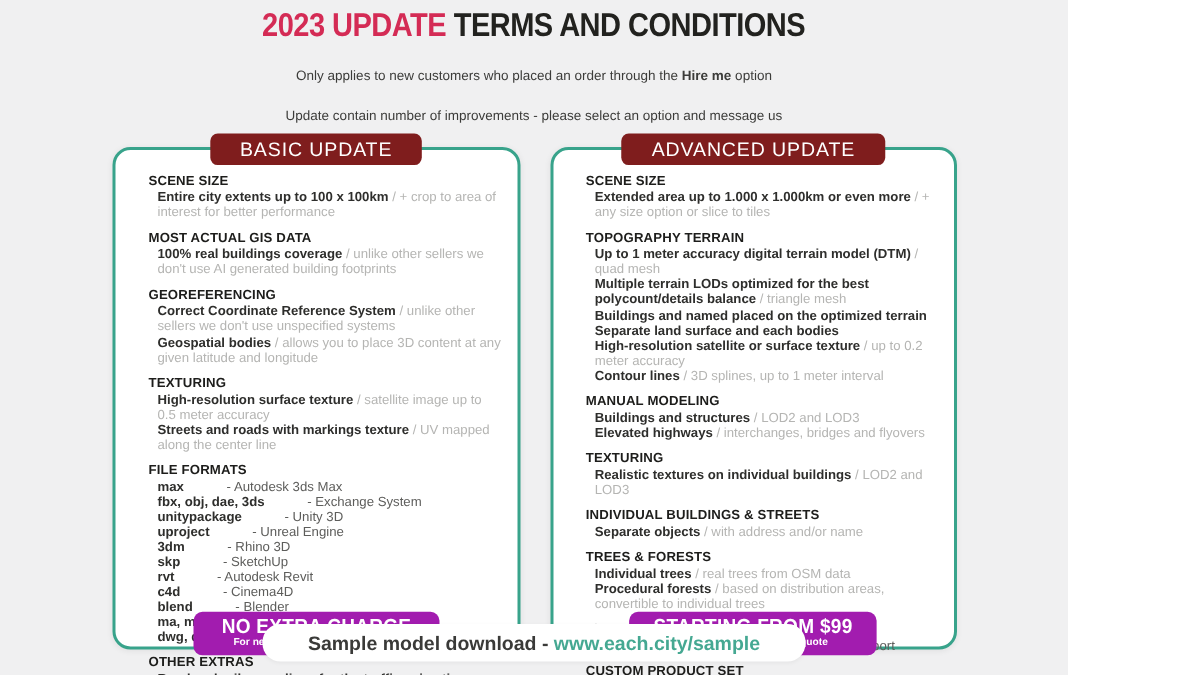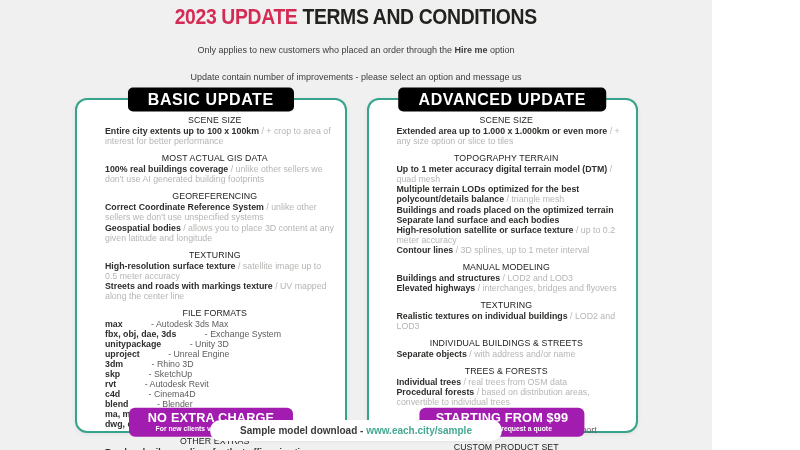--- a/index.html
+++ b/index.html
@@ -17,42 +17,42 @@
   .sub{margin:16px;font-size:9px;color:#3c3c3a;line-height:1.18;font-weight:normal;}
   .sub b{font-weight:bold;}
   
   .panels{display:flex;gap:20px;margin:16px 74px 0 75px;}
   .panel{
     position:relative;flex:1;background:#fff;border:2px solid #38a38b;border-radius:12px;
     height:331px;box-shadow:0 1px 4px rgba(0,0,0,0.07);
   }
   .top-badge{
     position:absolute;top:0;left:50%;transform:translate(-50%,-52%);
-    background:#000000;color:#fff;font-weight:bold;font-size:16px;letter-spacing:0.6px;
+    background:#7f1d1d;color:#fff;font-weight:normal;font-size:13px;letter-spacing:0.6px;
     padding:3px 20px;border-radius:5px;white-space:nowrap;
   }
   .content{padding:15px 10px 0 18px;}
-  .sec-h{font-size:8.8px;font-weight:normal;color:#1d1d1b;margin:7px 15px 1px;letter-spacing:0.1px;text-align:center;}
+  .sec-h{font-size:8.8px;font-weight:bold;color:#1d1d1b;margin:7px 4px 1px;letter-spacing:0.1px;}
   .sec-h:first-child{margin-top:0;}
   .line{font-size:8.8px;line-height:1.14;padding-left:10px;}
   .line .b{font-weight:bold;color:#2e2e2c;}
   .line .n{color:#5d5d5b;margin-left:26px;}
   .line .g{color:#b5b5b3;}
   .bottom-badge{
     position:absolute;bottom:0;left:50%;transform:translate(-50%,20%);
     background:#a21caf;color:#fff;text-align:center;
     padding:3px 12px 4px;border-radius:6px;min-width:140px;white-space:nowrap;cursor:pointer;
   }
   .bb-title{display:block;font-size:13.5px;font-weight:bold;line-height:1.05;letter-spacing:0.2px;
     transform:scaleX(0.94);transform-origin:center;}
   .bb-sub{display:block;font-size:6.8px;line-height:1.2;font-weight:bold;}
   
   .footer{position:absolute;bottom:9px;left:0;right:0;display:flex;justify-content:center;}
   .pill{
-    background:#fff;border-radius:12px;padding:5px 30px;font-size:10px;font-weight:bold;color:#3a3a38;
+    background:#fff;border-radius:12px;padding:5px 30px;font-size:13px;font-weight:bold;color:#3a3a38;
     box-shadow:0 1px 3px rgba(0,0,0,0.05);white-space:nowrap;
   }
   .pill .link{color:#45a892;text-decoration:none;font-weight:bold;}
 </style>
 </head>
 <body>
 
 <div class="page">
 
   <header class="header">
@@ -97,21 +97,21 @@
         </div>
       </section>
       <section class="panel">
         <div class="top-badge">ADVANCED UPDATE</div>
         <div class="content">
           <h3 class="sec-h">SCENE SIZE</h3>
           <div class="line"><span class="b">Extended area up to 1.000 x 1.000km or even more </span><span class="g">/ + any size option or slice to tiles</span></div>
           <h3 class="sec-h">TOPOGRAPHY TERRAIN</h3>
           <div class="line"><span class="b">Up to 1 meter accuracy digital terrain model (DTM) </span><span class="g">/ quad mesh</span></div>
           <div class="line"><span class="b">Multiple terrain LODs optimized for the best polycount/details balance </span><span class="g">/ triangle mesh</span></div>
-          <div class="line"><span class="b">Buildings and roads placed on the optimized terrain</span></div>
+          <div class="line"><span class="b">Buildings and named placed on the optimized terrain</span></div>
           <div class="line"><span class="b">Separate land surface and each bodies</span></div>
           <div class="line"><span class="b">High-resolution satellite or surface texture </span><span class="g">/ up to 0.2 meter accuracy</span></div>
           <div class="line"><span class="b">Contour lines </span><span class="g">/ 3D splines, up to 1 meter interval</span></div>
           <h3 class="sec-h">MANUAL MODELING</h3>
           <div class="line"><span class="b">Buildings and structures </span><span class="g">/ LOD2 and LOD3</span></div>
           <div class="line"><span class="b">Elevated highways </span><span class="g">/ interchanges, bridges and flyovers</span></div>
           <h3 class="sec-h">TEXTURING</h3>
           <div class="line"><span class="b">Realistic textures on individual buildings </span><span class="g">/ LOD2 and LOD3</span></div>
           <h3 class="sec-h">INDIVIDUAL BUILDINGS &amp; STREETS</h3>
           <div class="line"><span class="b">Separate objects </span><span class="g">/ with address and/or name</span></div>

